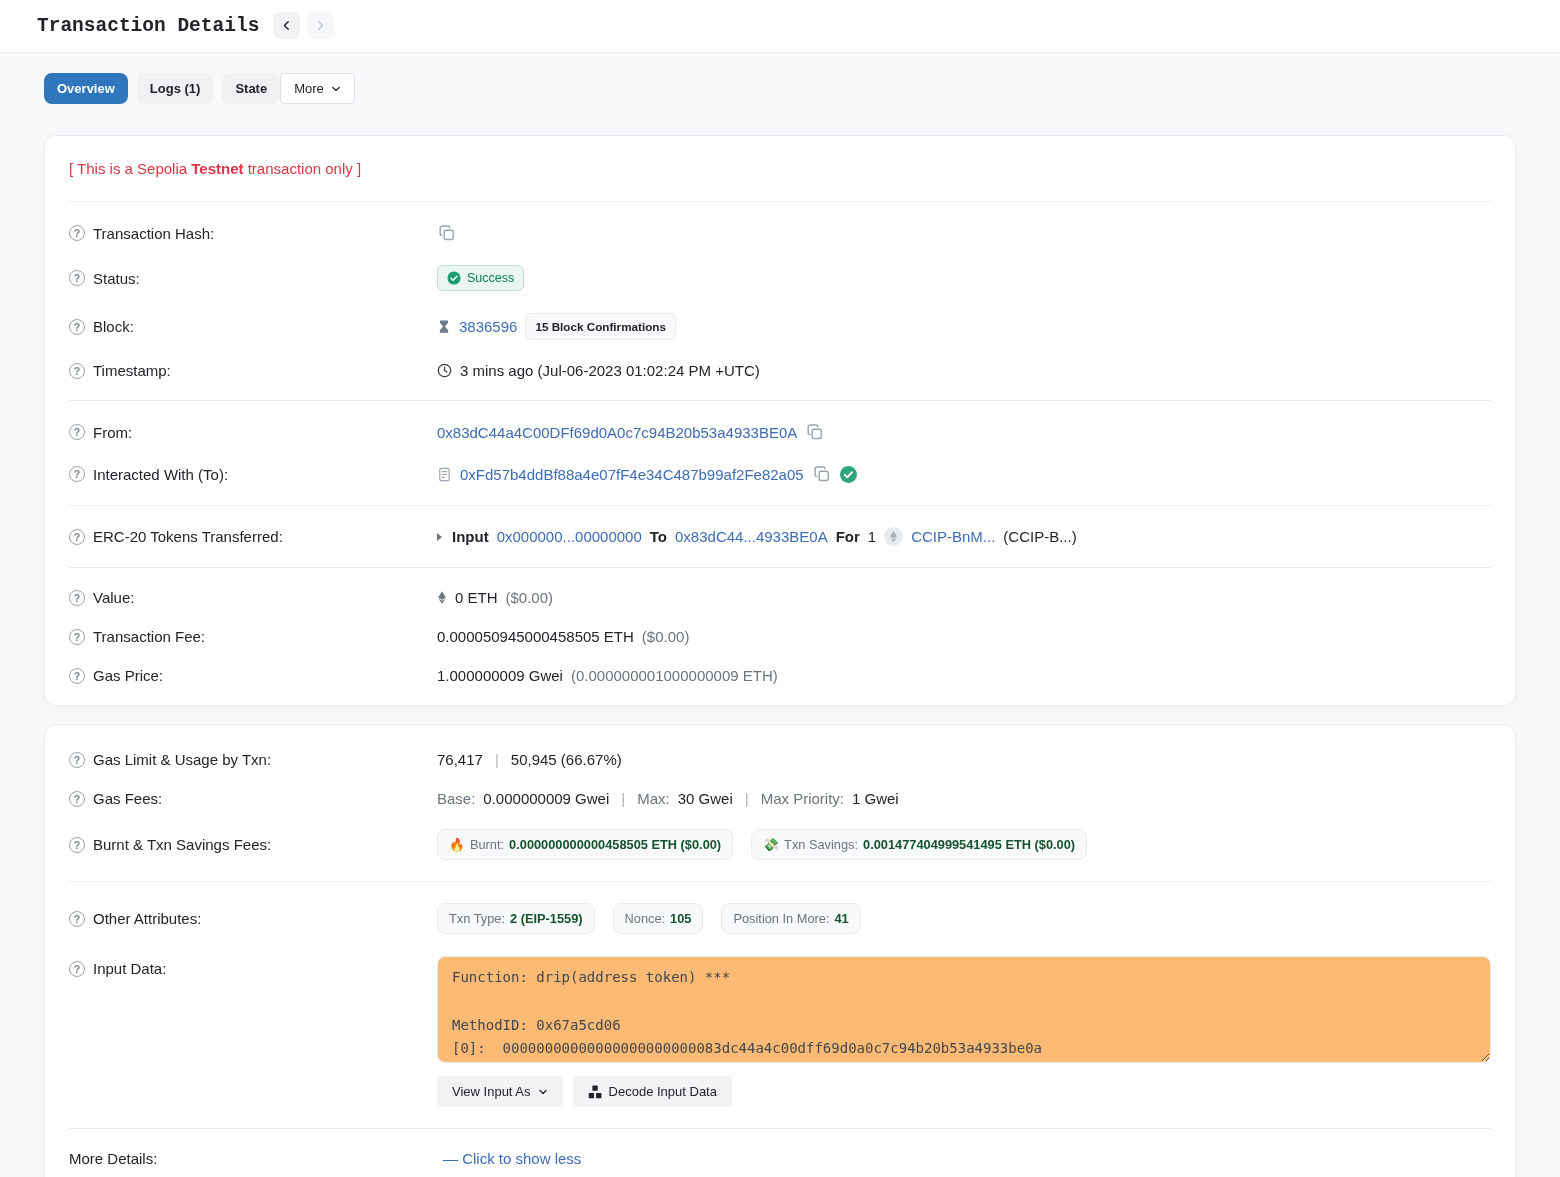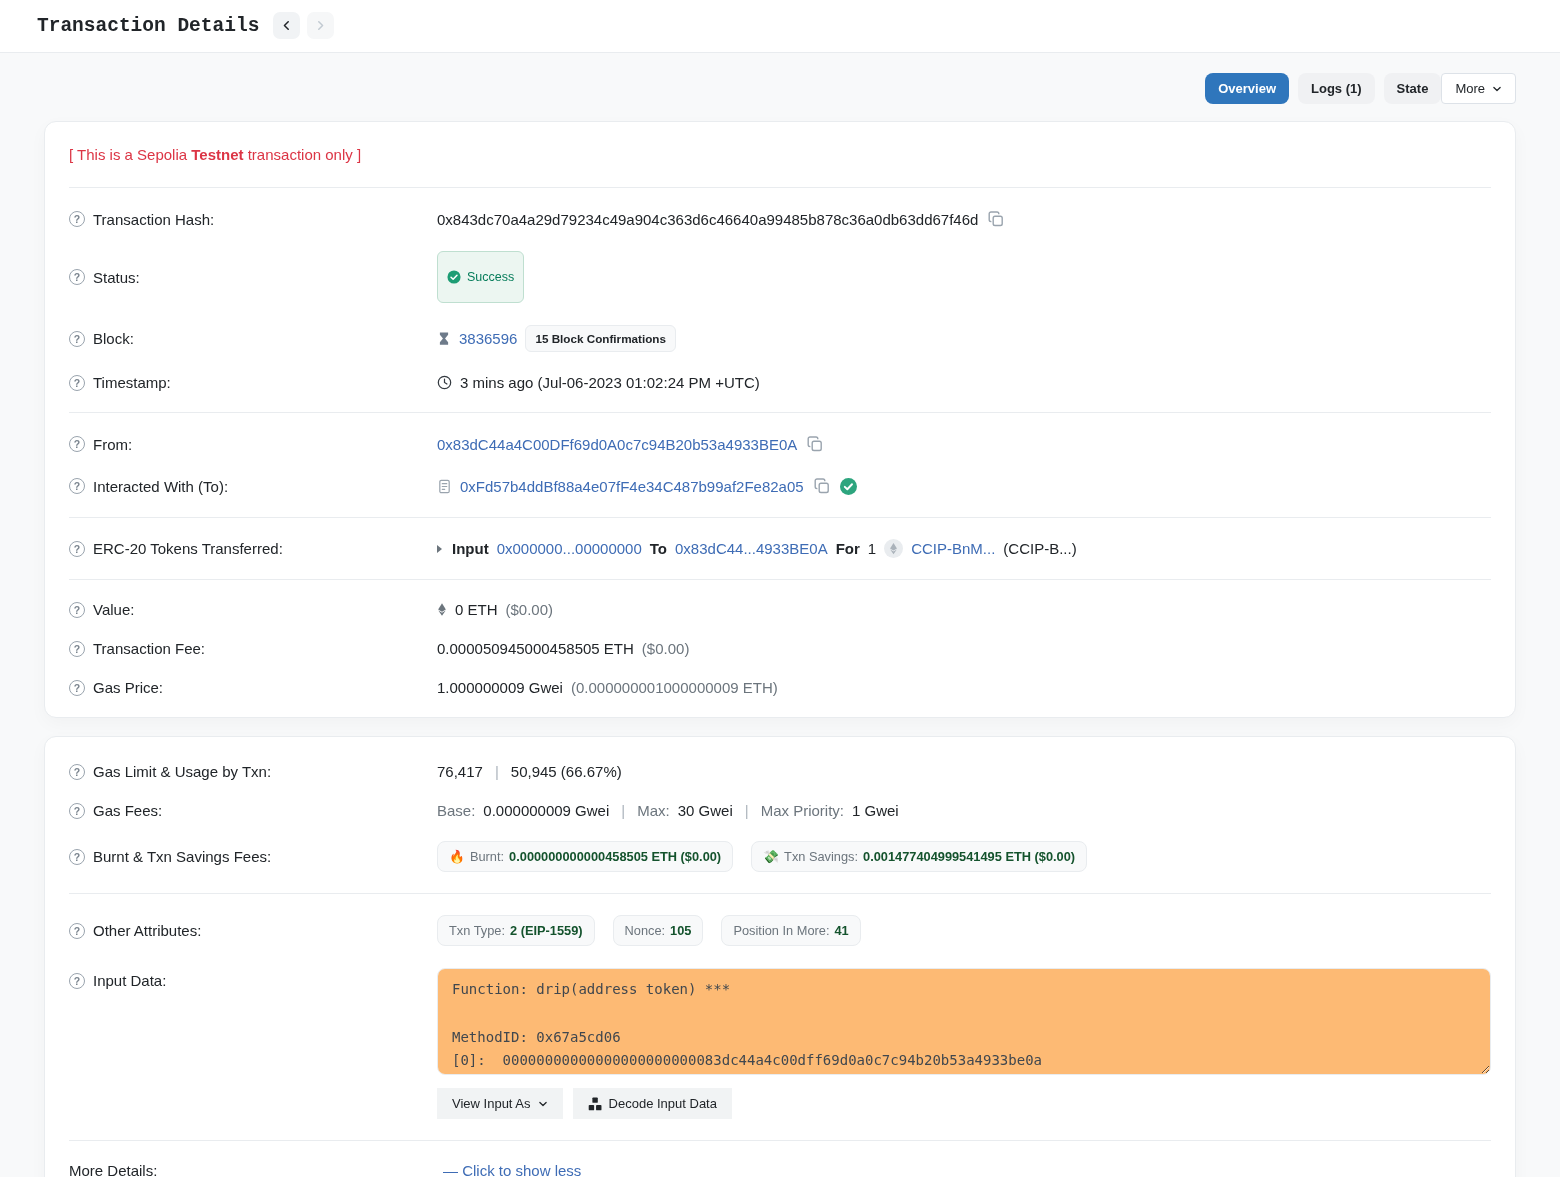--- a/index.html
+++ b/index.html
@@ -23,21 +23,21 @@
   .nav-btns { display: flex; gap: 7px; }
   .nav-btn {
     width: 27px; height: 27px;
     border: none; border-radius: 7px;
     background: #f1f3f5;
     display: inline-flex; align-items: center; justify-content: center;
     cursor: pointer;
   }
   .nav-btn.disabled { background: #f6f7f8; }
   .content { padding: 20px 44px 14px; }
-  .tabs-row { display: flex; justify-content: flex-end; align-items: flex-start; margin-bottom: 17px; }
+  .tabs-row { display: flex; justify-content: flex-start; align-items: flex-start; margin-bottom: 31px; }
   .tabs { display: flex; gap: 9px; }
   .tab {
     border: none; cursor: pointer;
     padding: 8px 13px;
     border-radius: 8px;
     background: #f0f1f3;
     color: #212529;
     font-size: 13px; font-weight: 600;
     font-family: inherit;
   }
@@ -83,21 +83,21 @@
   .row-value { flex: 1; display: flex; align-items: center; gap: 8px; flex-wrap: wrap; }
   .link { color: #3e6cb5; text-decoration: none; cursor: pointer; }
   .muted { color: #6c757d; }
   .sep { color: #adb5bd; padding: 0 4px; }
   .icon-btn { background: none; border: none; cursor: pointer; display: inline-flex; align-items: center; padding: 2px; }
   .status-badge {
     display: inline-flex; align-items: center; gap: 6px;
     background: #ecf6f1;
     border: 1px solid #bfdfd0;
     border-radius: 6px;
-    padding: 18px 9px;
+    padding: 5px 9px;
     color: #077d5b;
     font-size: 12.5px; font-weight: 500;
   }
   .conf-badge {
     background: #f8f9fa;
     border: 1px solid #e9ecef;
     border-radius: 6px;
     padding: 6px 9px;
     font-size: 11.7px; font-weight: 700; color: #212529;
   }
@@ -191,21 +191,20 @@
     </div>
 
     <hr class="divider">
 
     <div class="row">
       <div class="row-label">
         <span class="q-icon">?</span>
         <span>Transaction Hash:</span>
       </div>
       <div class="row-value">
-        <span>0x843dc70a4a29d79234c49a904c363d6c46640a99485b878c36a0db63dd67f46d</span>
         <button class="icon-btn">
           <svg width="16" height="16" viewBox="0 0 16 16" fill="none" stroke="#9aa4ae" stroke-width="1.4" stroke-linejoin="round">
               <rect x="5.2" y="5.2" width="9" height="9.3" rx="1.8"></rect>
               <path d="M10.8 3.2v-.4A1.8 1.8 0 0 0 9 1H3A1.8 1.8 0 0 0 1.2 2.8v6A1.8 1.8 0 0 0 3 10.6h.4"></path>
             </svg>
         </button>
       </div>
     </div>
 
     <div class="row">

